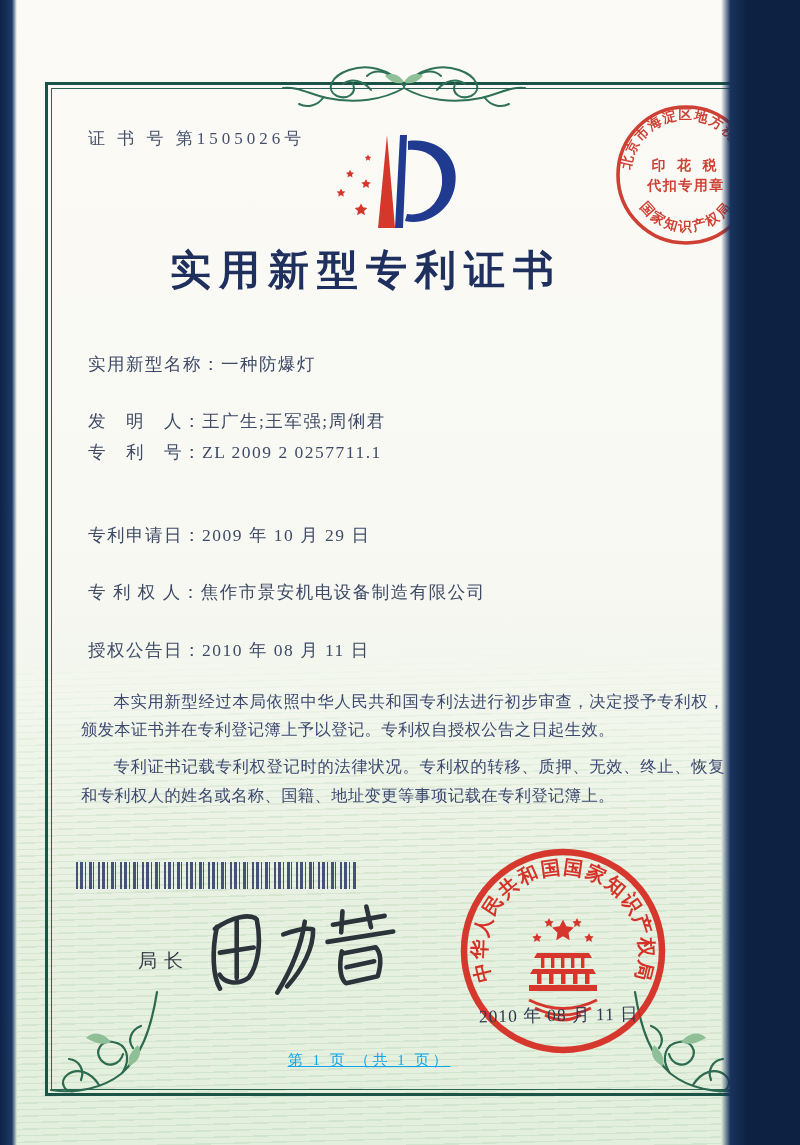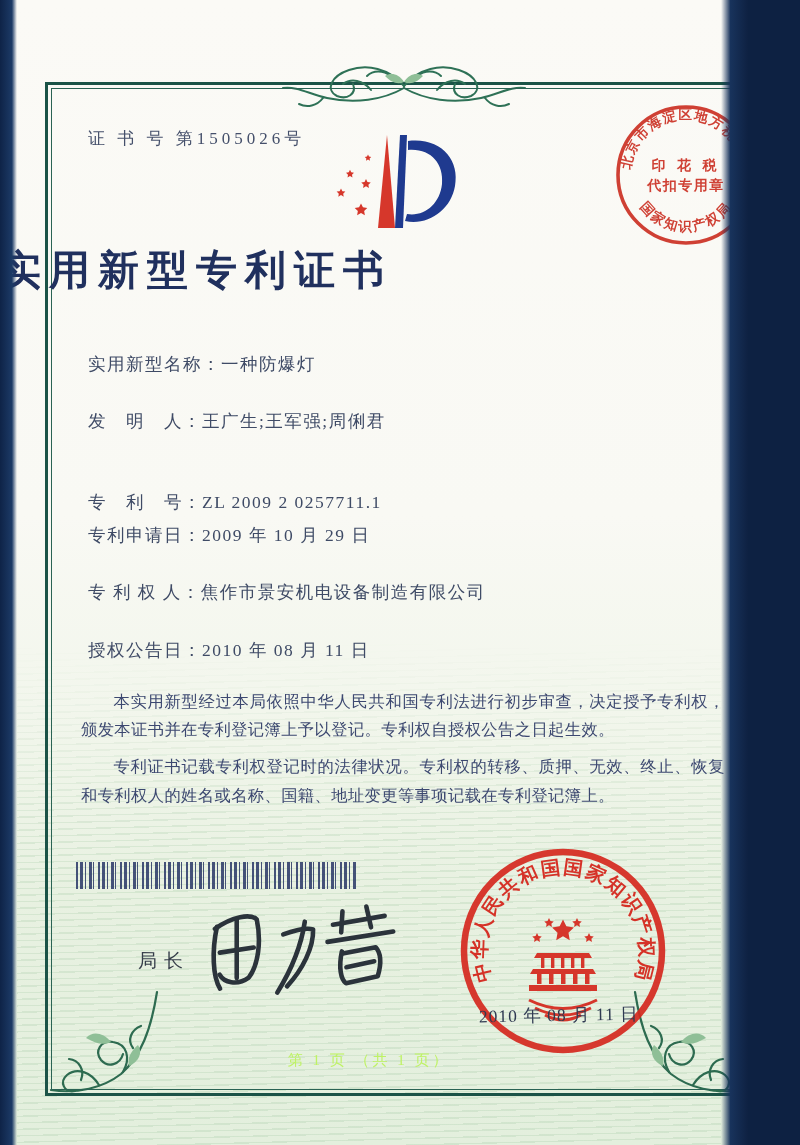--- a/index.html
+++ b/index.html
@@ -20,25 +20,25 @@
          border:3px solid #1b5347;}
   .frame::after{content:"";position:absolute;inset:3px;border:1.3px solid #2a6354;}
   .ornament{position:absolute;pointer-events:none;}
   .orn-top{left:50%;top:-27px;margin-left:8px;transform:translateX(-50%);}
   .orn-bl{left:-9px;bottom:-11px;}
   .orn-br{right:-9px;bottom:-11px;transform:scaleX(-1);}
 
   .cert-no{position:absolute;left:88px;top:127px;font-size:17px;letter-spacing:4px;color:#45506b;}
   .logo{position:absolute;left:320px;top:128px;}
   .tax-stamp{position:absolute;left:606px;top:95px;opacity:.93;}
-  .title{position:absolute;left:0;right:16px;top:243px;
+  .title{position:absolute;left:0;right:16px;top:243px;text-align:center;
          font-size:41px;font-weight:700;letter-spacing:8px;color:#20305e;}
 
   .field{position:absolute;left:88px;font-size:17.5px;letter-spacing:1.5px;color:#3f4b66;white-space:nowrap;}
-  .f0{top:352px}.f1{top:409px}.f2{top:490px}.f3{top:523px}.f4{top:580px}.f5{top:638px}
+  .f0{top:352px}.f1{top:409px}.f2{top:440px}.f3{top:523px}.f4{top:580px}.f5{top:638px}
 
   .body-text{position:absolute;left:72px;top:679px;width:662px;color:#3c4870;
              font-size:16.3px;line-height:28.2px;letter-spacing:0.4px;text-align:justify;}
   .body-text p{margin:9px;text-indent:2em;}
 
   .barcode{position:absolute;left:76px;top:862px;width:281px;height:27px;
      background:repeating-linear-gradient(90deg,
         #2e3c6a 0 2px, transparent 2px 4px,
         #2e3c6a 4px 7px, transparent 7px 9px,
         #2e3c6a 9px 10px, transparent 10px 13px,
@@ -48,21 +48,21 @@
 
   .sig-role{position:absolute;left:138px;top:948px;font-size:19px;letter-spacing:7px;color:#353d49;
             font-family:Liberation Serif, serif;}
   .sig-svg{position:absolute;left:188px;top:896px;transform:rotate(-2deg);}
 
   .seal{position:absolute;left:457px;top:845px;}
   .seal-date{position:absolute;left:479px;top:1003px;font-size:17.5px;letter-spacing:1px;
              color:#2f3a52;transform:rotate(-1deg);z-index:5;white-space:nowrap;}
 
   .footer{position:absolute;left:0;right:10px;top:1051px;text-align:center;
-          font-size:15px;letter-spacing:3px;color:#bef264;}
+          font-size:15px;letter-spacing:3px;color:#0ea5e9;text-decoration:underline;}
 </style>
 </head>
 <body>
 
 <div class="photo">
 
   <svg width="0" height="0" style="position:absolute" aria-hidden="true">
     <defs>
       <g id="starG">
           <polygon points="0,-10 2.94,-4.05 9.51,-3.09 4.76,1.55 5.88,8.09 0,4.6 -5.88,8.09 -4.76,1.55 -9.51,-3.09 -2.94,-4.05"></polygon>

